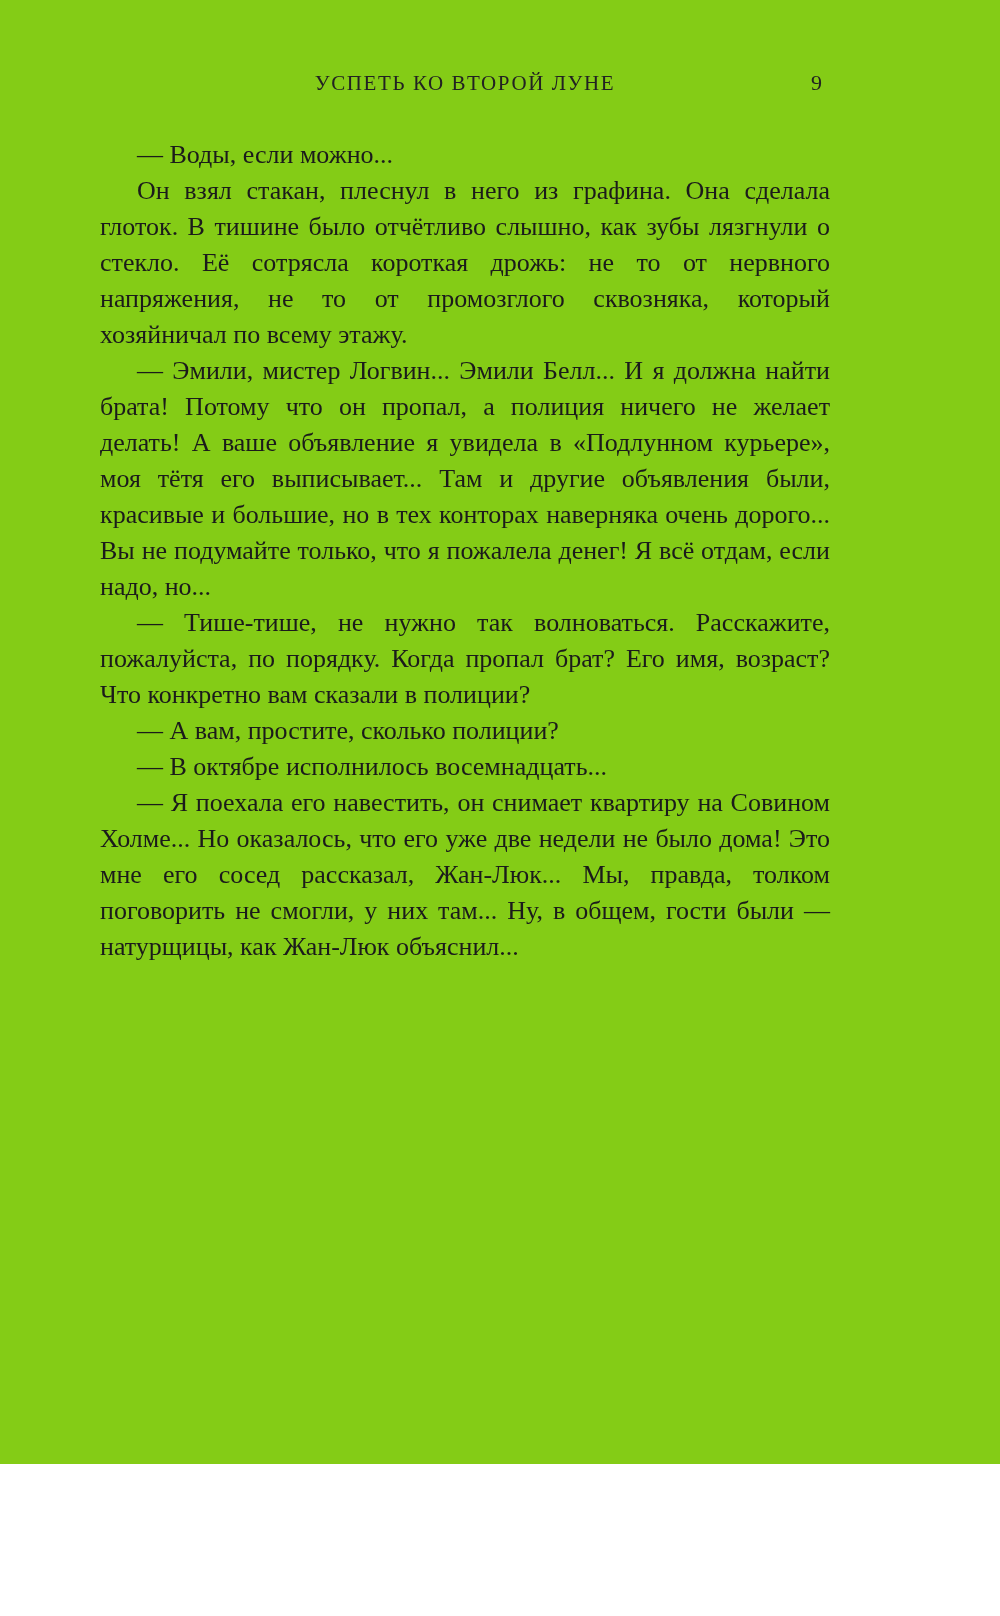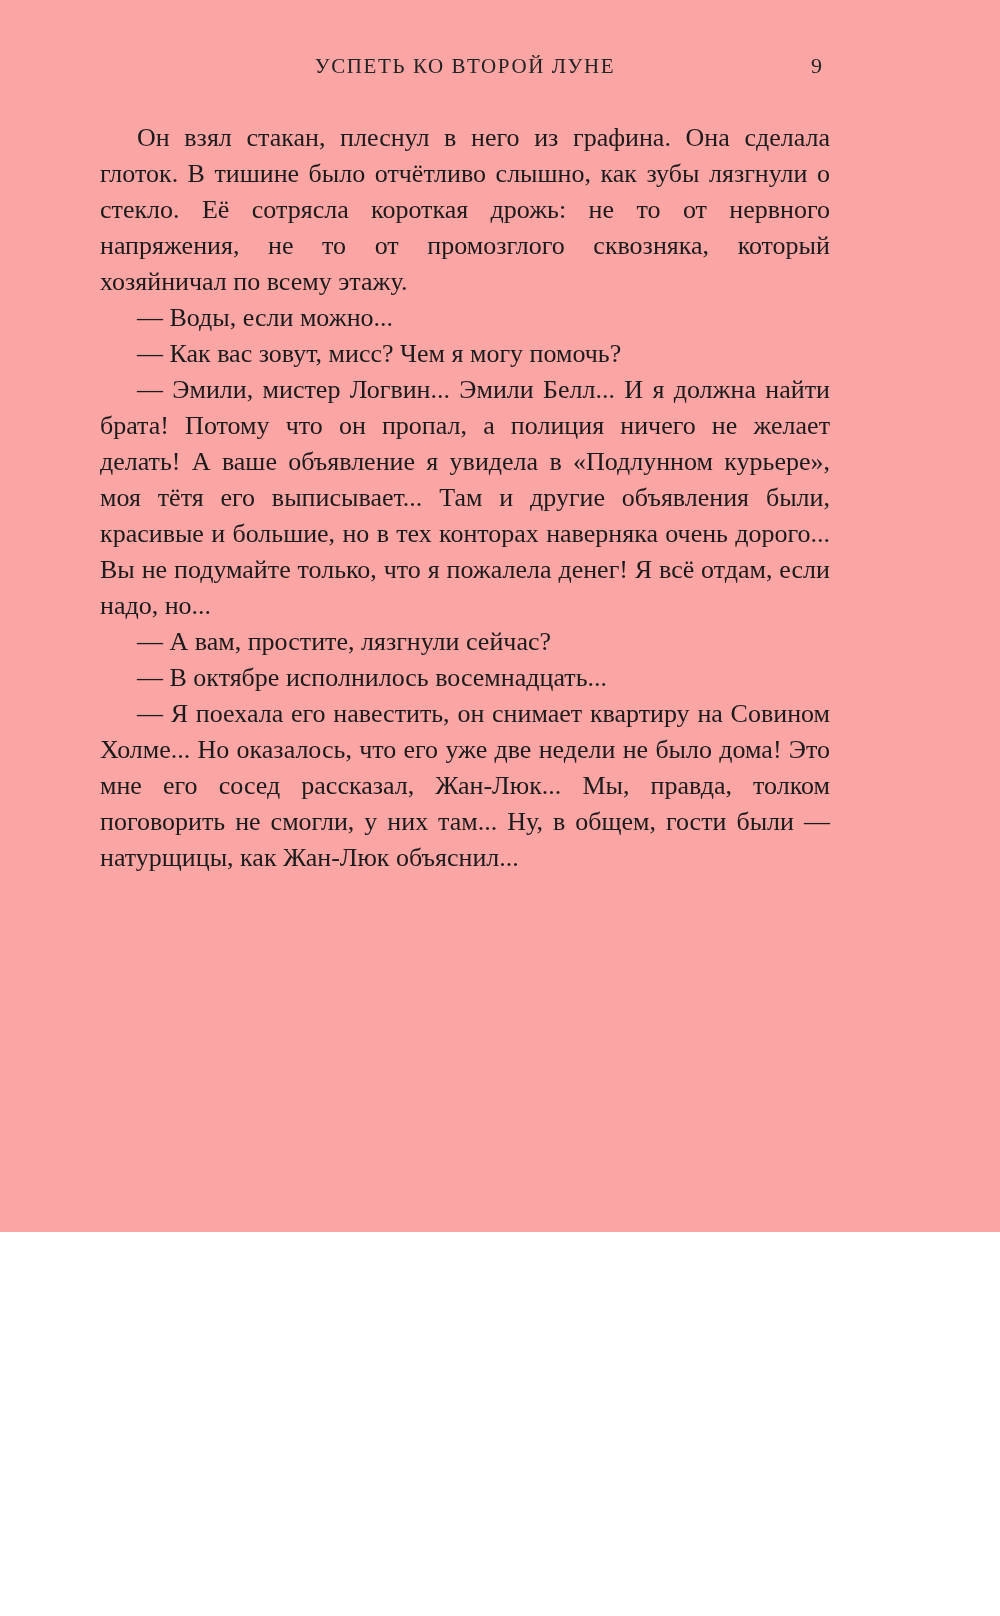--- a/index.html
+++ b/index.html
@@ -6,23 +6,23 @@
   html, body { background: #ffffff; }
   body {
     width: 1000px;
     height: 1616px;
     font-family: "Liberation Serif", "DejaVu Serif", serif;
     color: #1b1b1b;
     overflow: hidden;
   }
   .page {
     width: 1000px;
-    height: 1232px;
-    padding: 54px 170px 0 100px;
-    background: #fca5a5;
+    height: 1464px;
+    padding: 71px 170px 0 100px;
+    background: #84cc16;
   }
   .running-head {
     position: relative;
     width: 100%;
     text-align: center;
     font-size: 21px;
     line-height: 24px;
     letter-spacing: 1.6px;
     color: #222222;
     white-space: nowrap;
@@ -50,21 +50,21 @@
 </style>
 </head>
 <body>
 
 <div class="page">
   <div class="running-head">
     <span>УСПЕТЬ КО ВТОРОЙ ЛУНЕ</span>
     <span class="page-number">9</span>
   </div>
   <div class="body-text">
+      <p>— Воды, если можно...</p>
       <p>Он взял стакан, плеснул в него из графина. Она сделала глоток. В тишине было отчётливо слышно, как зубы лязгнули о стекло. Её сотрясла короткая дрожь: не то от нервного напряжения, не то от промозглого сквозняка, который хозяйничал по всему этажу.</p>
-      <p>— Воды, если можно...</p>
-      <p>— Как вас зовут, мисс? Чем я могу помочь?</p>
       <p>— Эмили, мистер Логвин... Эмили Белл... И я должна найти брата! Потому что он пропал, а полиция ничего не желает делать! А ваше объявление я увидела в «Подлунном курьере», моя тётя его выписывает... Там и другие объявления были, красивые и большие, но в тех конторах наверняка очень дорого... Вы не подумайте только, что я пожалела денег! Я всё отдам, если надо, но...</p>
-      <p>— А вам, простите, лязгнули сейчас?</p>
+      <p>— Тише-тише, не нужно так волноваться. Расскажите, пожалуйста, по порядку. Когда пропал брат? Его имя, возраст? Что конкретно вам сказали в полиции?</p>
+      <p>— А вам, простите, сколько полиции?</p>
       <p>— В октябре исполнилось восемнадцать...</p>
       <p>— Я поехала его навестить, он снимает квартиру на Совином Холме... Но оказалось, что его уже две недели не было дома! Это мне его сосед рассказал, Жан-Люк... Мы, правда, толком поговорить не смогли, у них там... Ну, в общем, гости были — натурщицы, как Жан-Люк объяснил...</p>
     </div>
 </div>
 
 </body></html>

